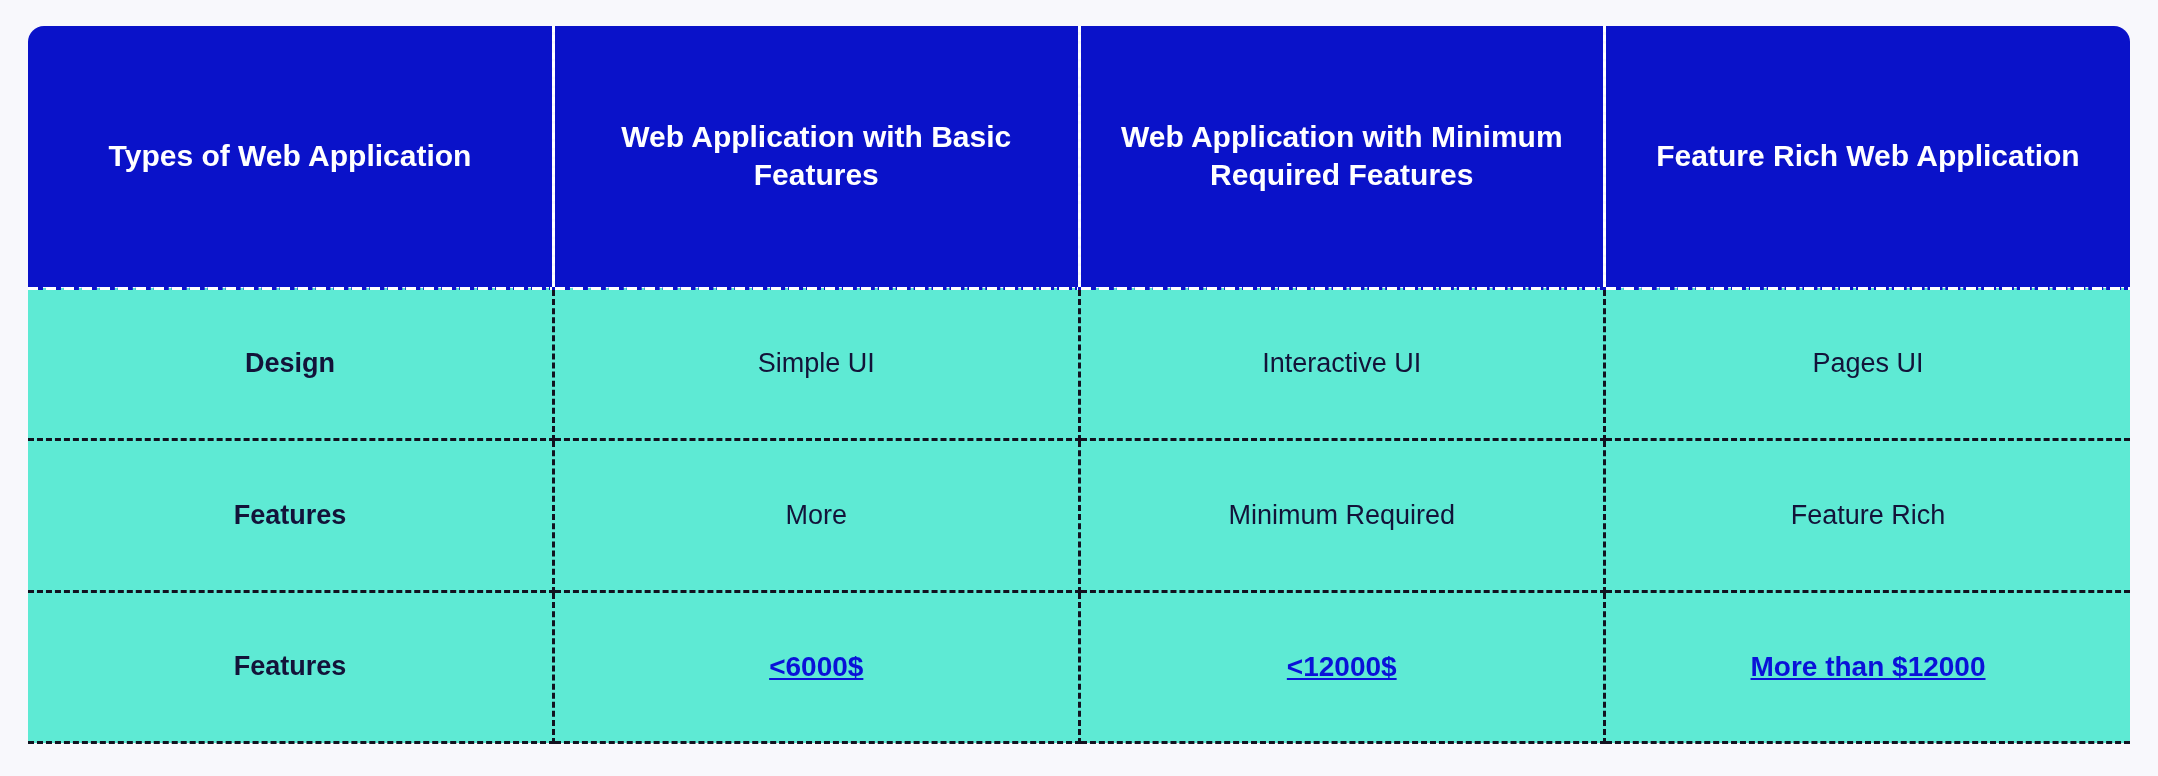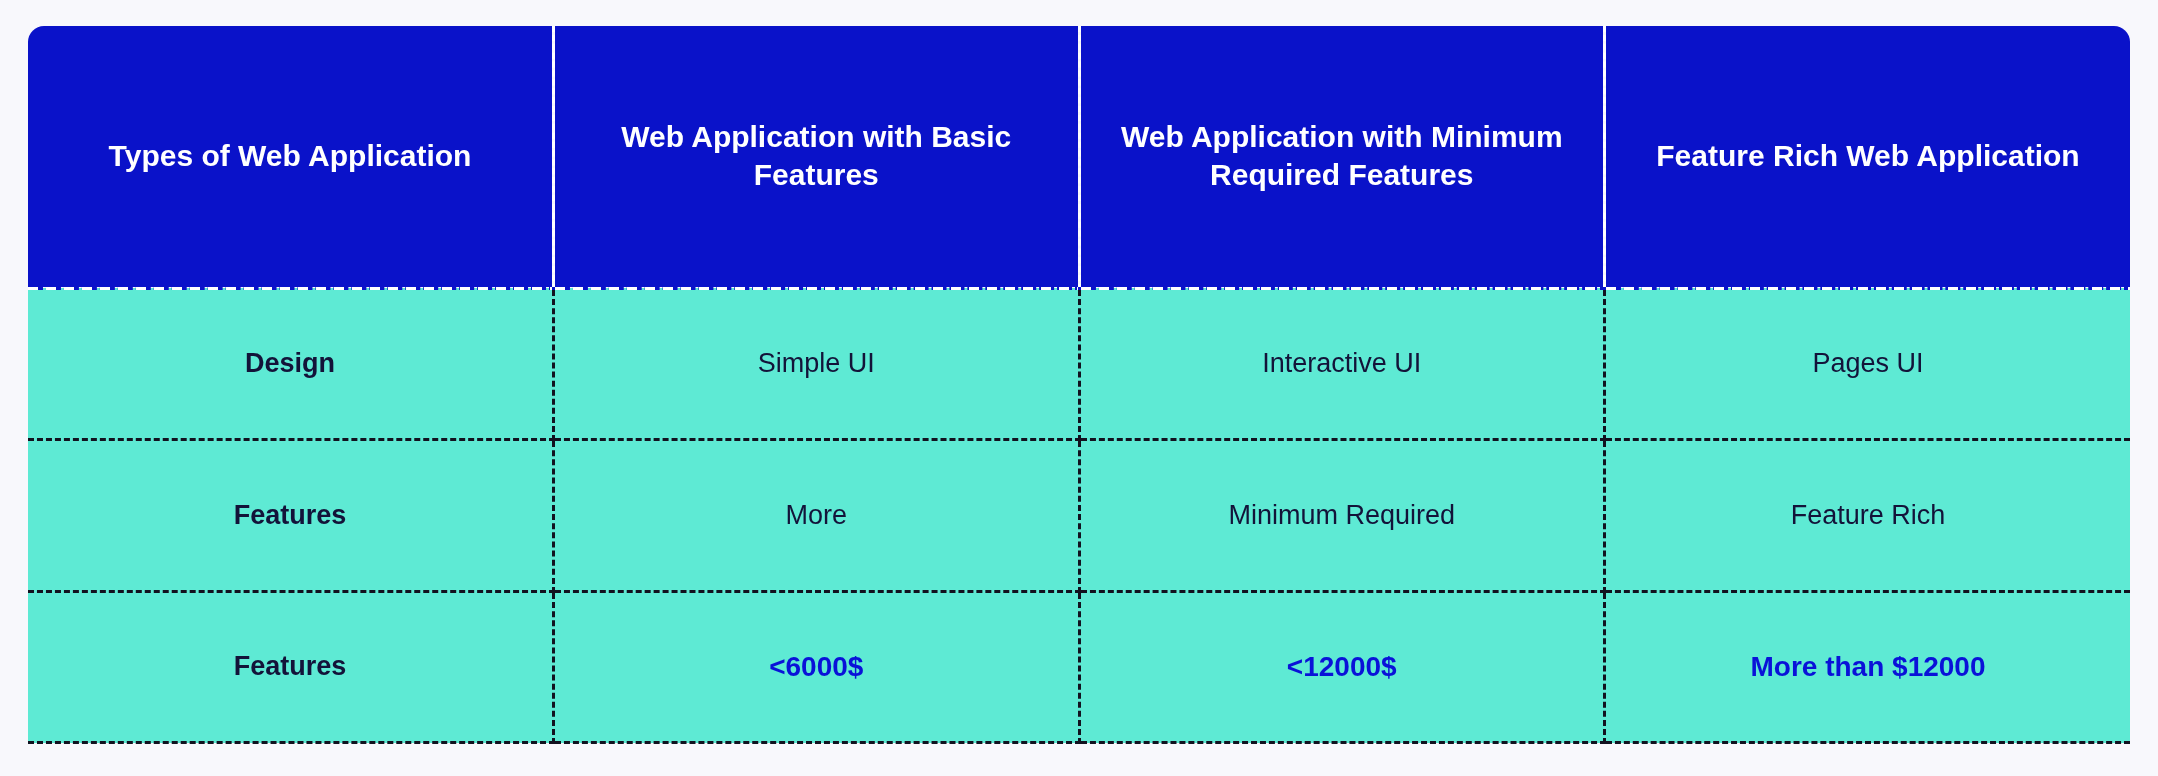--- a/index.html
+++ b/index.html
@@ -96,20 +96,21 @@
 
   tbody td.row-label {
     font-weight: bold;
     color: #131339;
   }
 
   tbody td.price-value {
     color: #0a12d8;
     font-weight: bold;
     font-size: 28px;
+    text-decoration: underline;
   }
 
   
   thead th::after {
     content: "";
     position: absolute;
     left: 0;
     right: 0;
     bottom: -3px;
     height: 3px;

